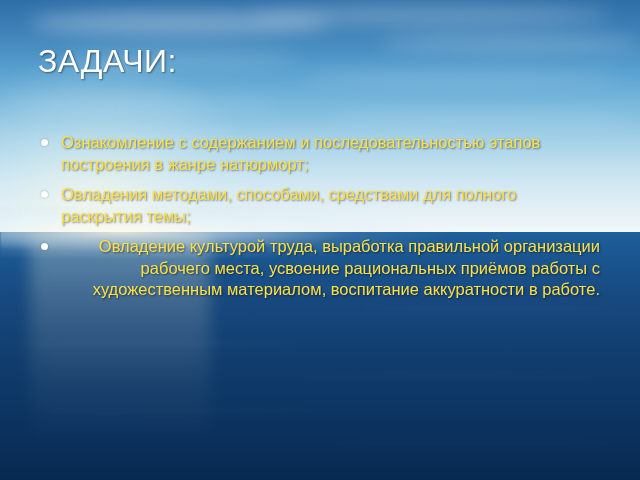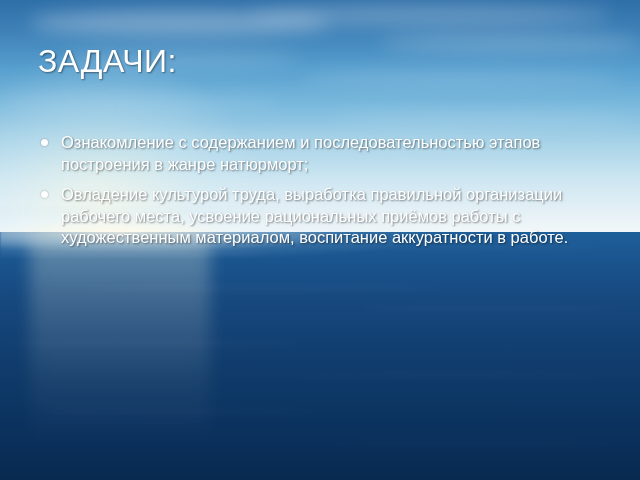--- a/index.html
+++ b/index.html
@@ -141,26 +141,26 @@
     top: 132px;
     width: 566px;
     margin: 0;
     padding: 0;
     list-style: none;
   }
   .bullet {
     position: relative;
     padding-left: 27px;
     margin-bottom: 9px;
-    color: #ffffff;
+    color: #fde047;
     font-size: 16.5px;
     line-height: 21.5px;
     text-shadow: 1px 1px 2px rgba(0,0,0,0.5);
   }
-  .bullet:last-child { margin-bottom: 0; }
+  .bullet:last-child { margin-bottom: 0; text-align: right; }
   .bullet .dot {
     position: absolute;
     left: 7px;
     top: 7px;
     width: 7px;
     height: 7px;
     border-radius: 50%;
     background: #ffffff;
     box-shadow: 0 0 2px rgba(0,0,0,0.35);
   }
@@ -196,18 +196,22 @@
   <div class="content">
     <div class="title">ЗАДАЧИ:</div>
 
     <ul class="bullets">
       <li class="bullet">
         <span class="dot"></span>
         <span class="txt">Ознакомление с содержанием и последовательностью этапов построения в жанре  натюрморт;</span>
       </li>
       <li class="bullet">
         <span class="dot"></span>
+        <span class="txt">Овладения методами, способами, средствами для полного раскрытия темы;</span>
+      </li>
+      <li class="bullet">
+        <span class="dot"></span>
         <span class="txt">Овладение культурой труда, выработка правильной организации рабочего места, усвоение рациональных приёмов работы с художественным материалом, воспитание аккуратности в работе.</span>
       </li>
     </ul>
   </div>
 
 </div>
 
 </body></html>

